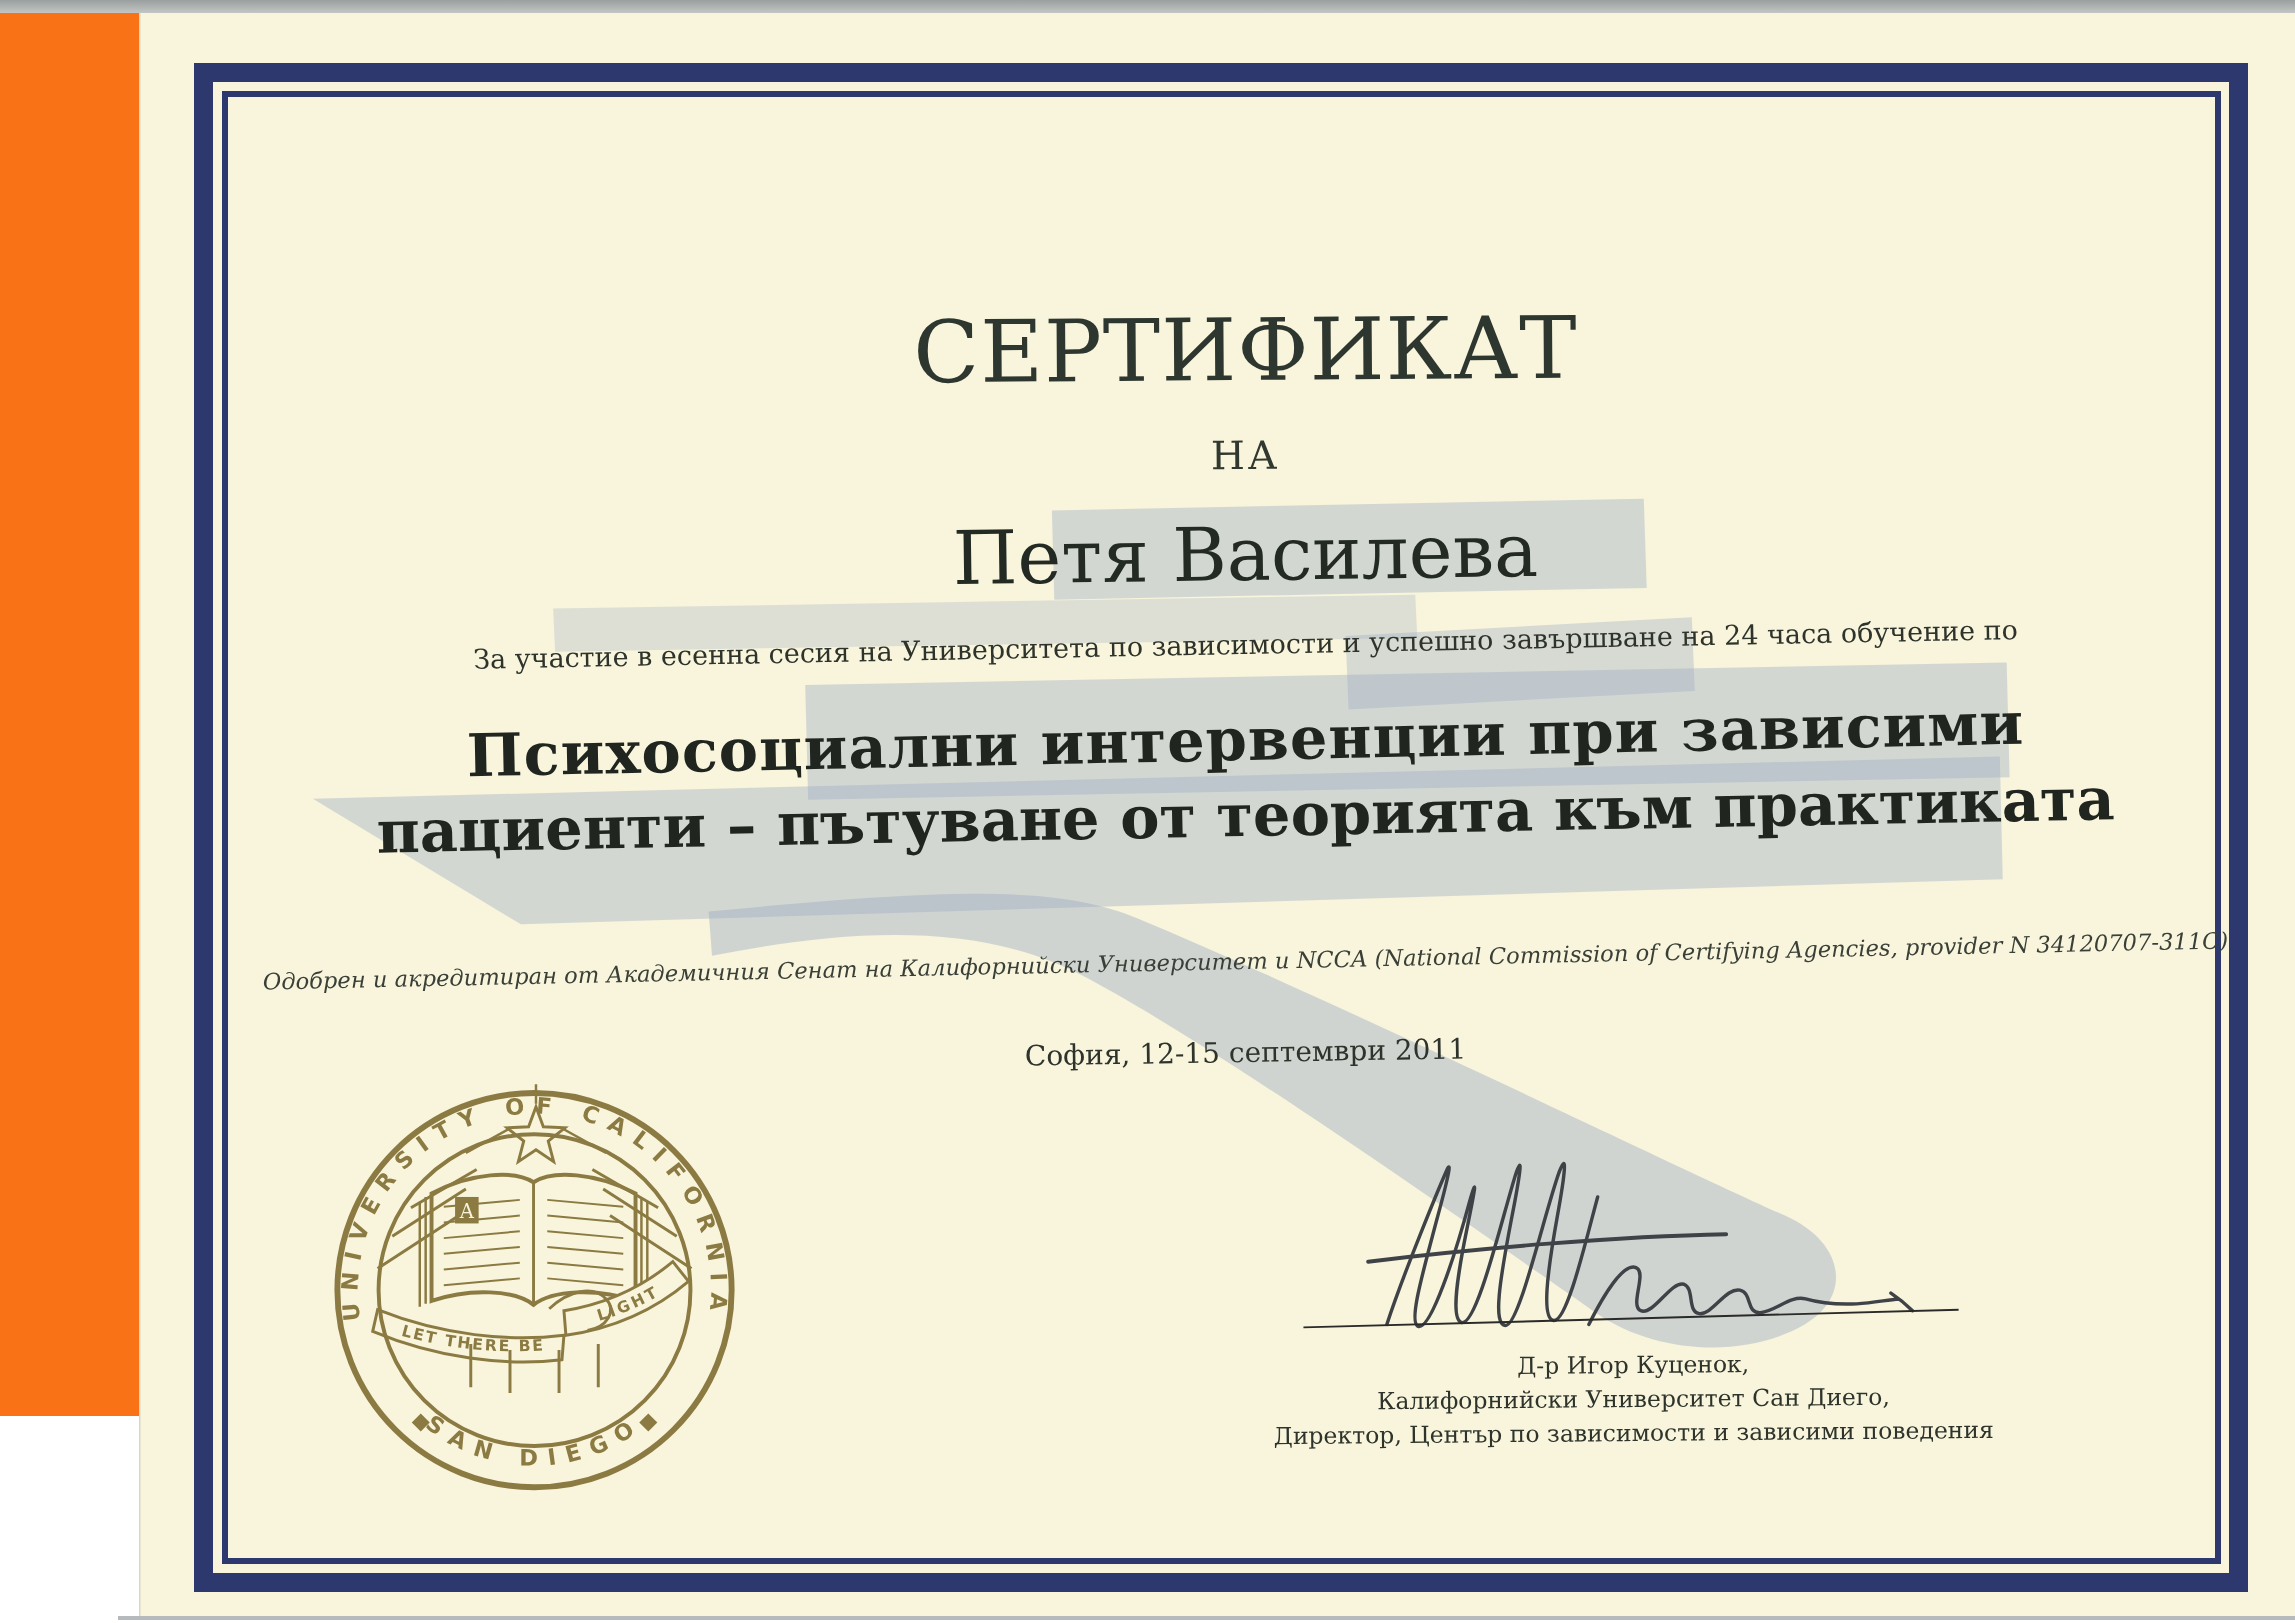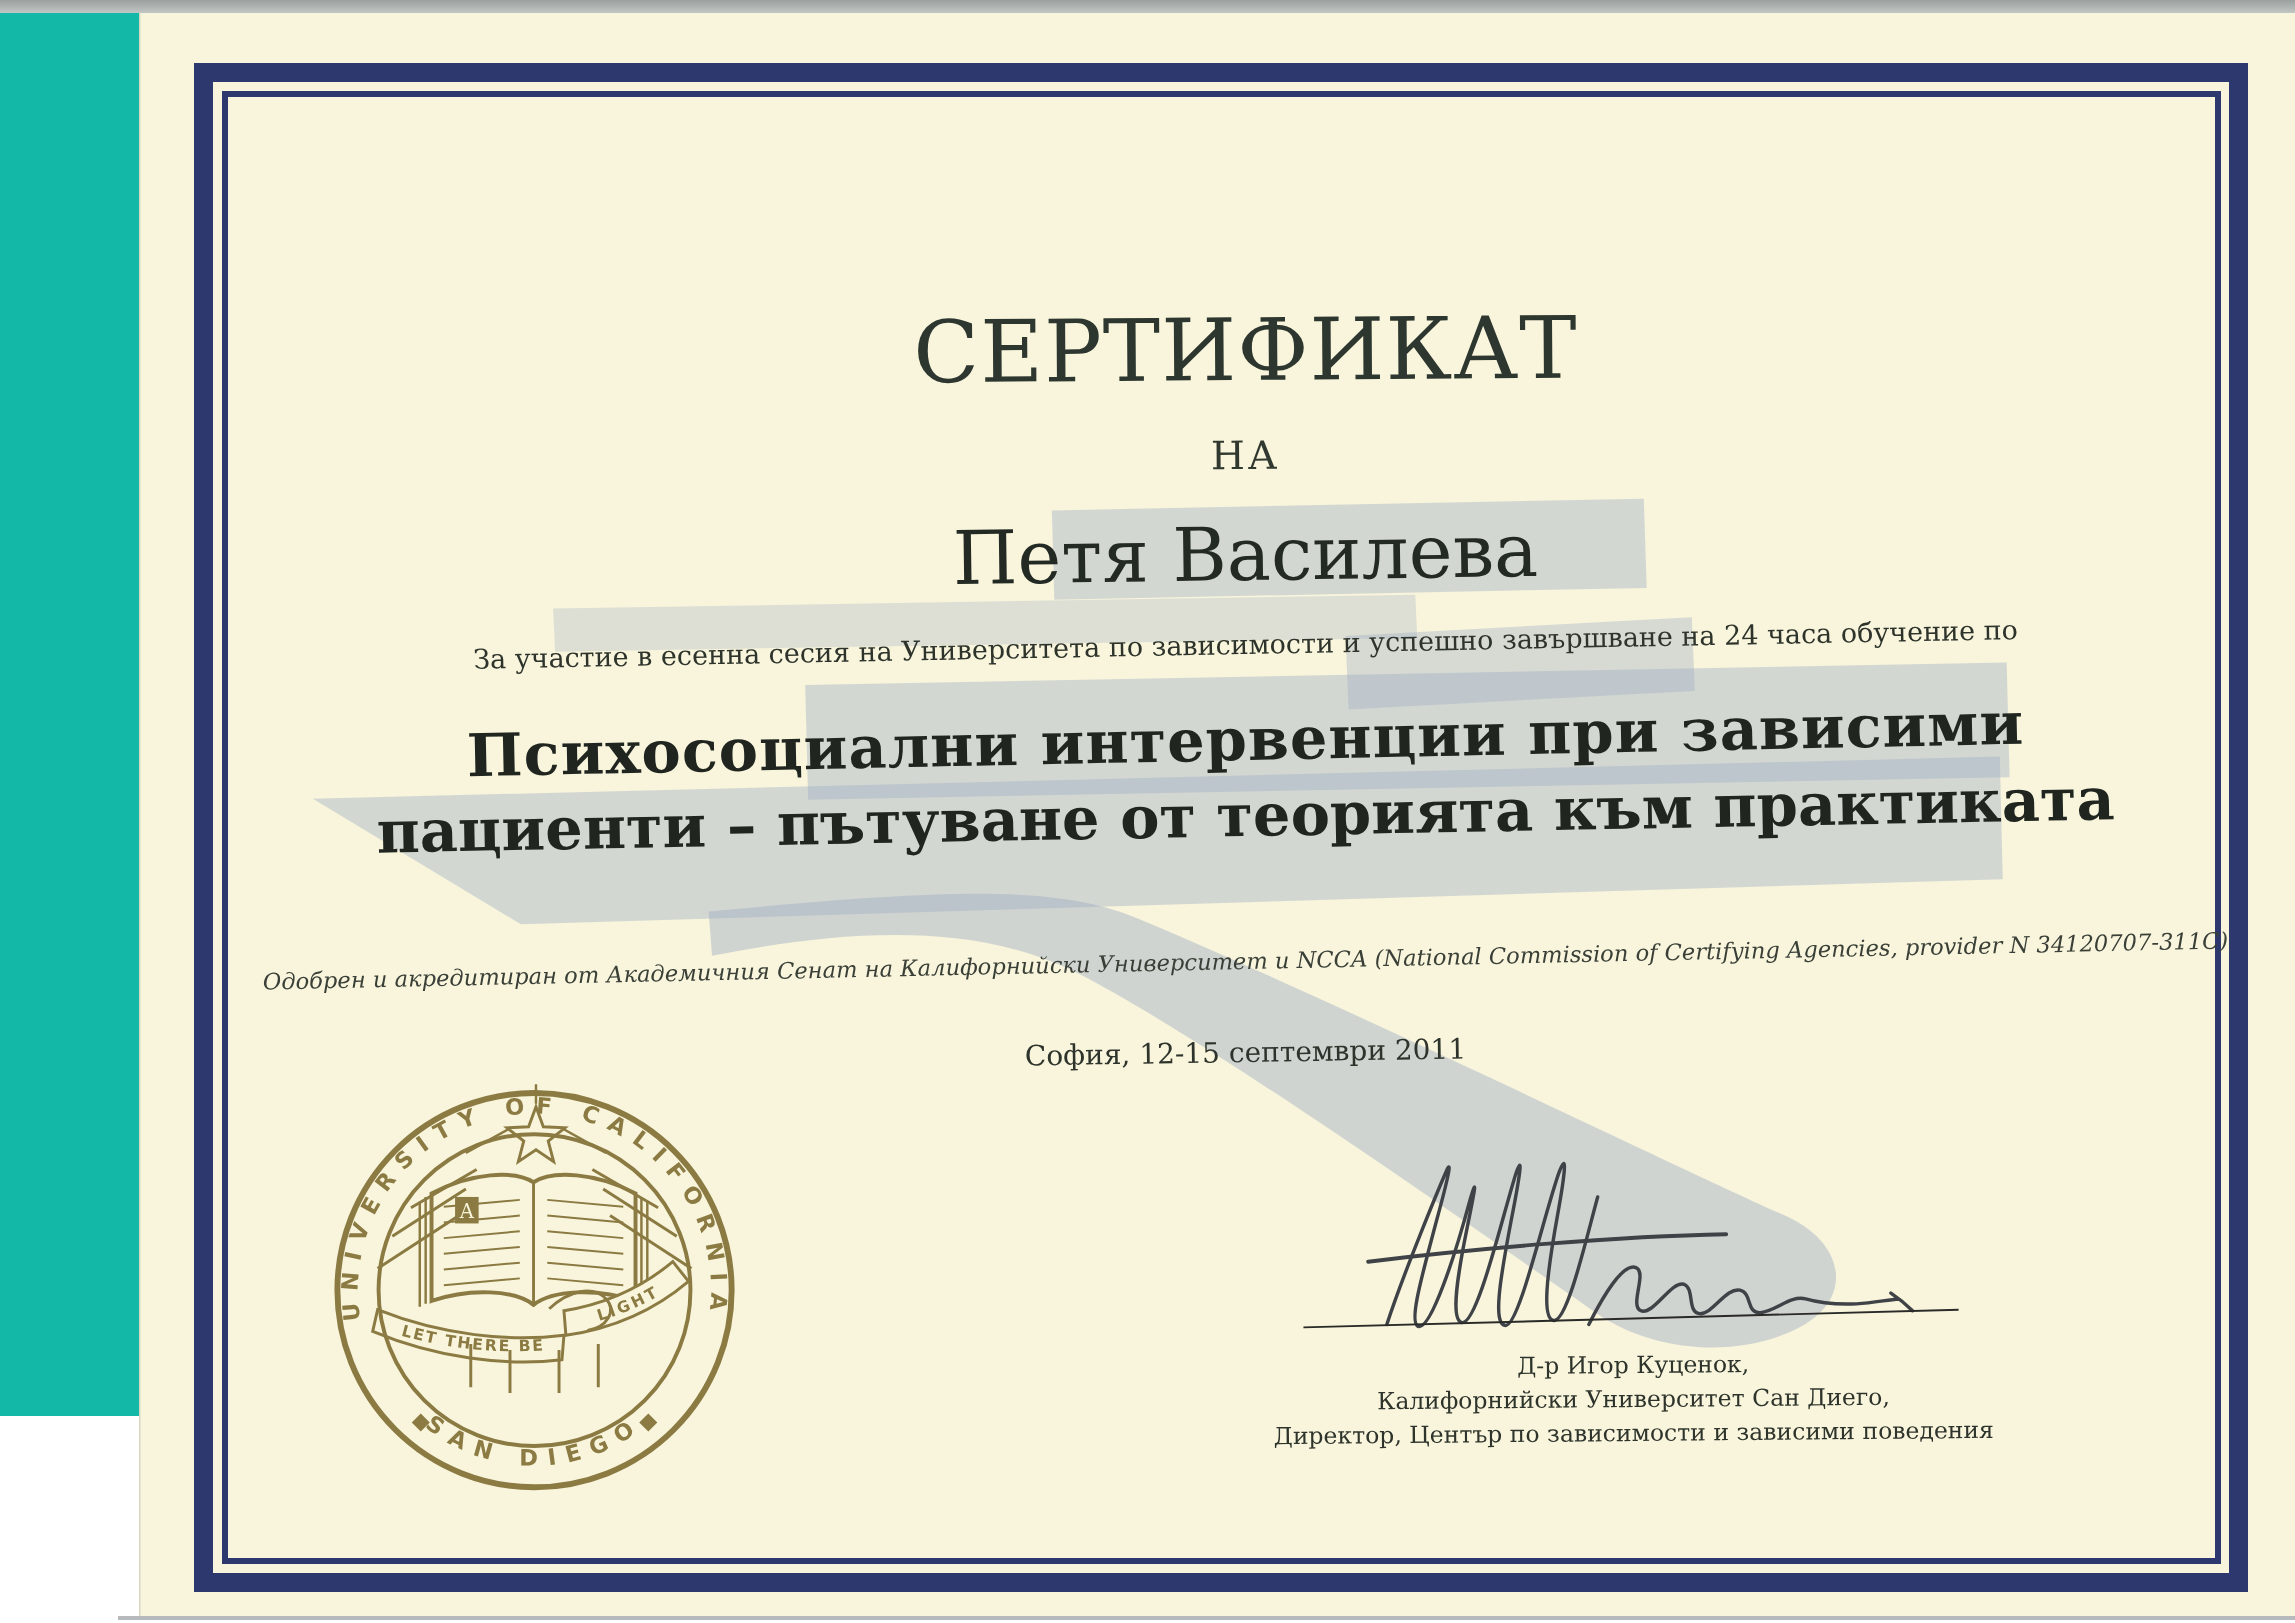--- a/index.html
+++ b/index.html
@@ -1,18 +1,18 @@
 <!DOCTYPE html>
 <html style="font-size:7.8px"><head>
 <meta charset="utf-8">
 <style>
   html,body{margin:0;padding:0;}
   body{width:2295px;height:1624px;overflow:hidden;background:#ffffff;
        font-family:"DejaVu Serif", serif;}
-  .scene{position:relative;width:2295px;height:1416px;background:#14b8a6;}
+  .scene{position:relative;width:2295px;height:1416px;background:#f97316;}
   .scanner-strip-top{position:absolute;left:0;top:0;width:2295px;height:12.8px;
        background:linear-gradient(#9aa09f,#c2c6c4);}
   .scanner-edge-bottom{position:absolute;left:118px;top:1616px;width:2178px;height:3.9px;
        background:#b6babc;}
   .paper{position:absolute;left:139px;top:12.8px;width:2157px;height:1607px;
        background:#f8f5dc;box-shadow:inset 1.5px 0 0 #d9d7c2;}
   .border-outer{position:absolute;left:194px;top:63px;width:2054px;height:1529px;
        border:19.6px solid #2c386e;box-sizing:border-box;}
   .border-inner{position:absolute;left:222px;top:91px;width:1999px;height:1473px;
        border:6.9px solid #2c386e;box-sizing:border-box;}

